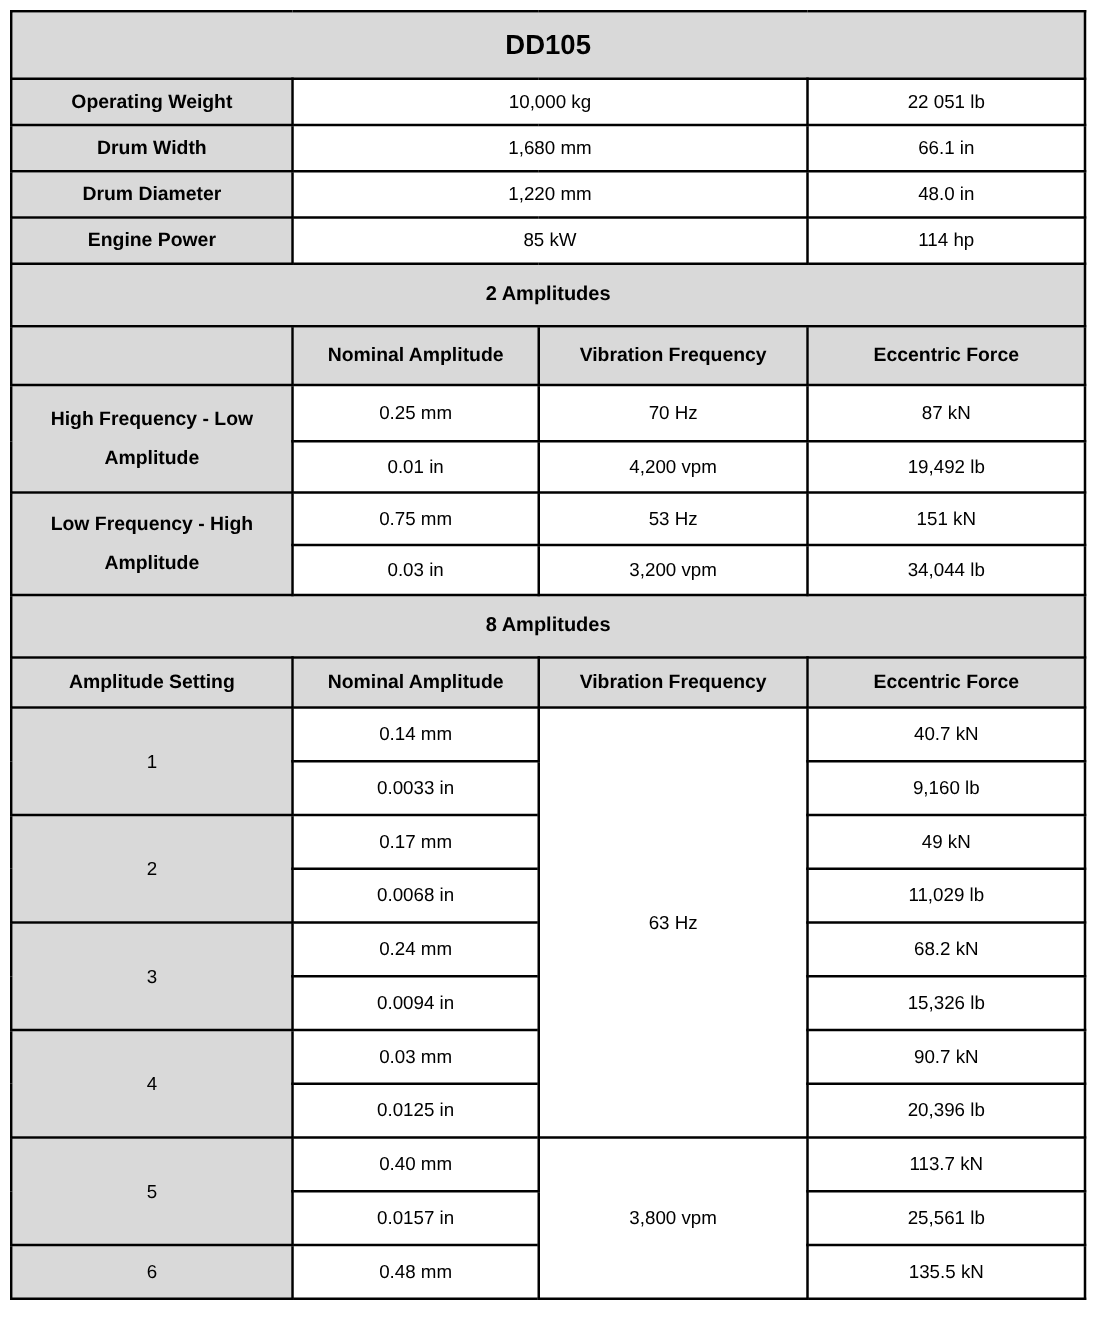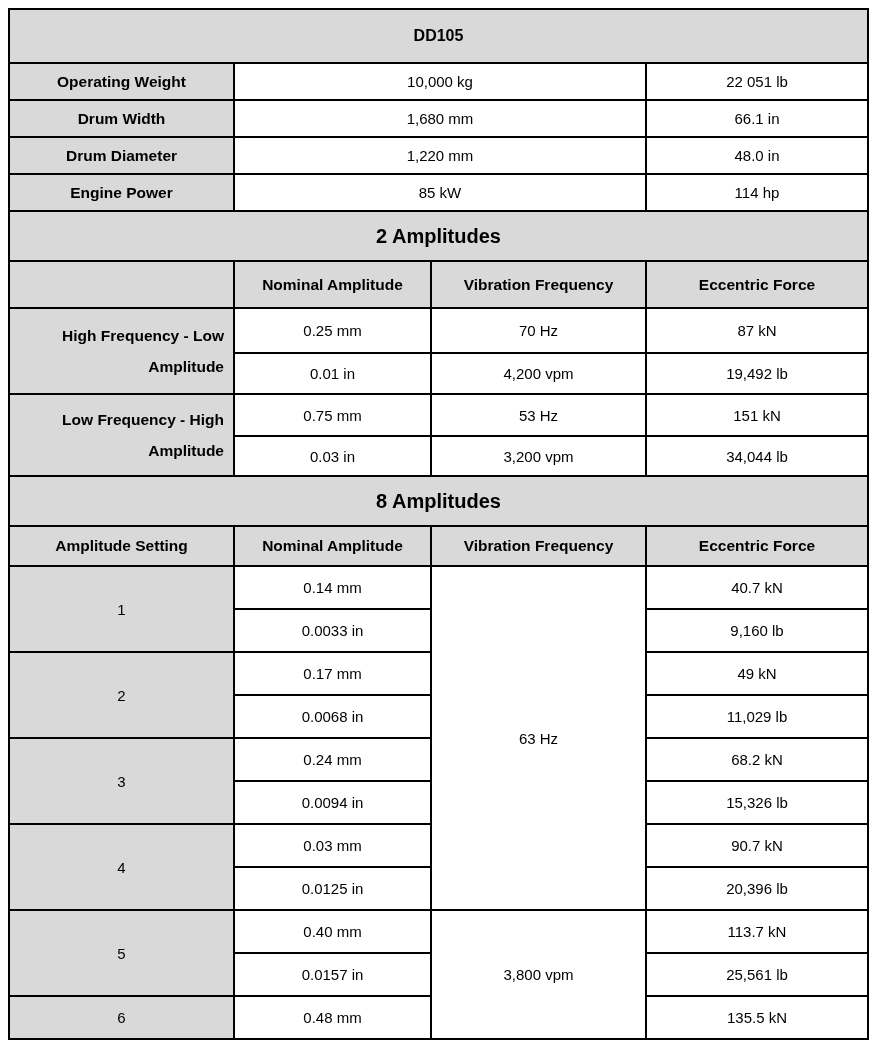--- a/index.html
+++ b/index.html
@@ -39,41 +39,41 @@
   tr.r-hdrb  { height: 47px; }
   tr.r-b1 { height: 45px; }
   tr.r-b2 { height: 41px; }
   tr.r-b3 { height: 42px; }
   tr.r-b4 { height: 40px; padding-left: 44px; }
   tr.r-hdrc  { height: 40px; margin-top: 14px; }
   tr.r-sub   { height: 43px; }
 
   td.title-cell {
     background: #d9d9d9;
+    font-size: 22px;
+    font-weight: bold;
+    text-align: center;
+  }
+  td.sec-cell {
+    background: #d9d9d9;
     font-size: 16px;
     font-weight: bold;
     text-align: center;
   }
-  td.sec-cell {
-    background: #d9d9d9;
-    font-size: 20px;
-    font-weight: bold;
-    text-align: center;
-  }
   td.hdr {
     background: #d9d9d9;
     font-weight: bold;
     font-size: 15.5px;
     text-align: center;
   }
   td.label {
     background: #d9d9d9;
     font-weight: bold;
     font-size: 15.5px;
-    text-align: right;
+    text-align: center;
     line-height: 2.0;
   }
   td.setting {
     background: #d9d9d9;
     text-align: center;
   }
   td.val { text-align: center; }
 </style>
 </head>
 <body>

